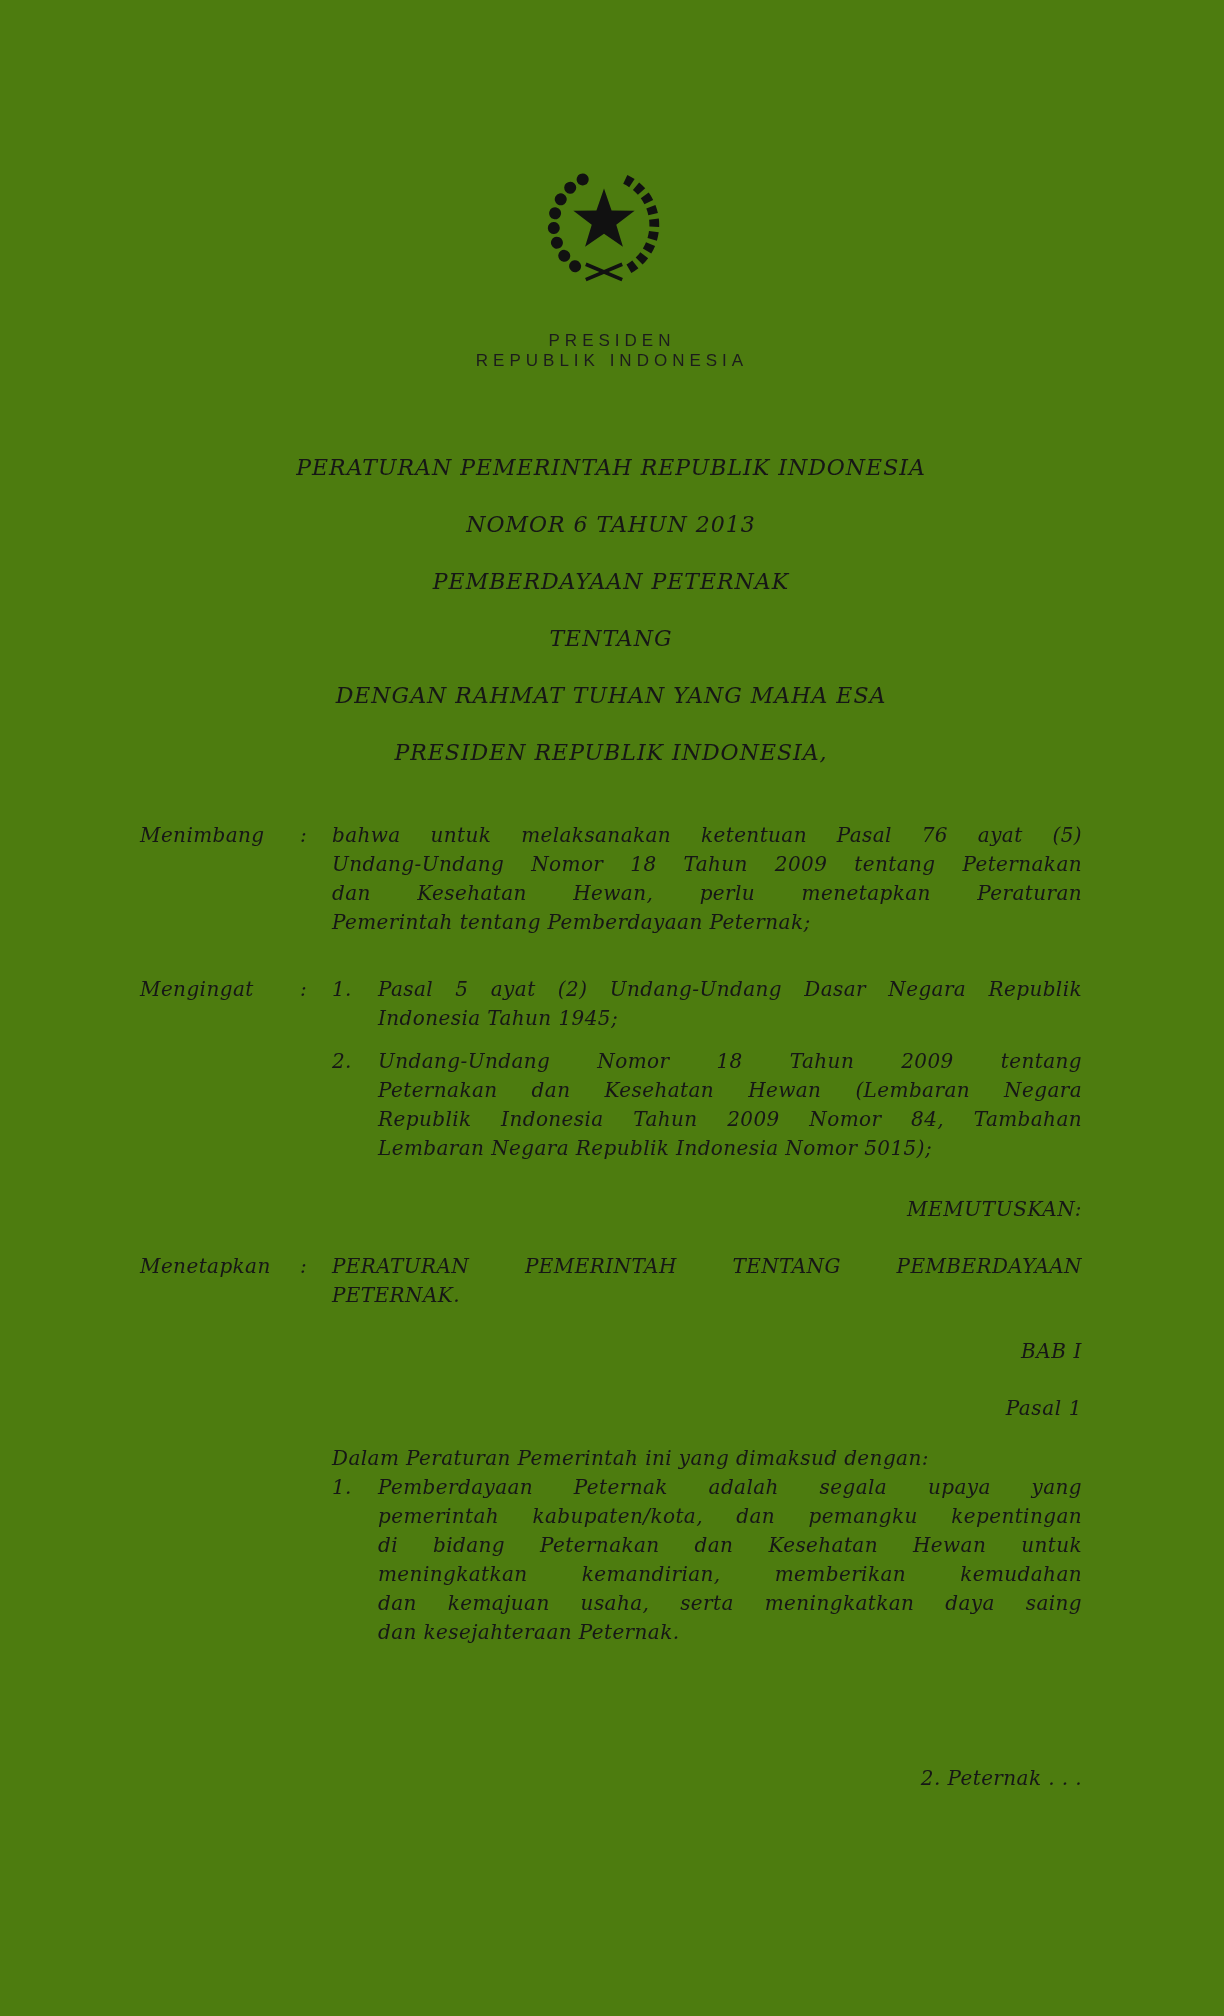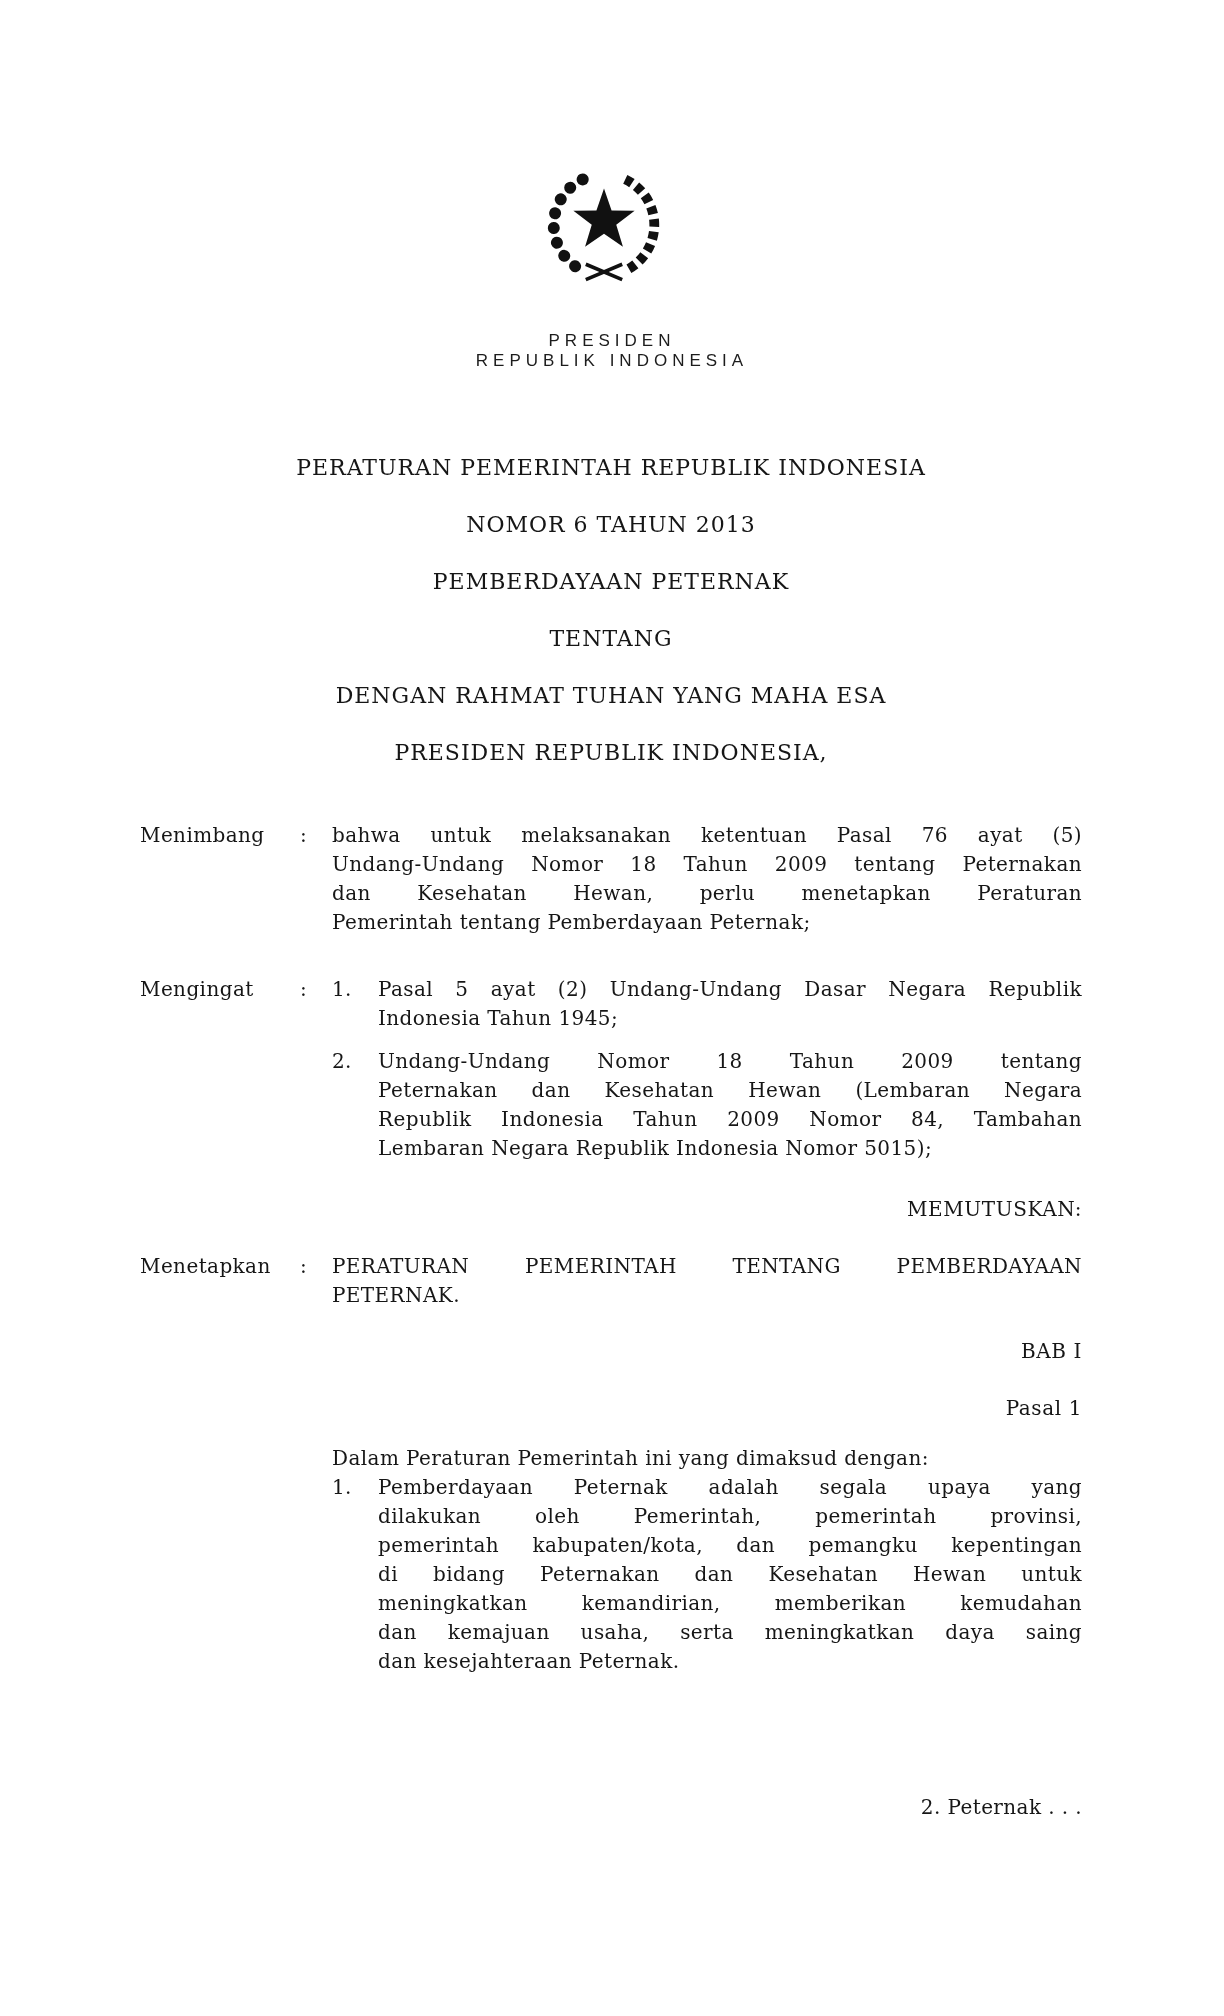--- a/index.html
+++ b/index.html
@@ -1,29 +1,29 @@
 <!DOCTYPE html>
 <html><head>
 <meta charset="utf-8">
 <style>
   * { margin:0; padding:0; box-sizing:border-box; }
   html,body { background:#e8e8e8; }
   .page {
     position:relative;
     width:1224px; height:2016px;
     margin:0 auto;
-    background:#ffffff;
+    background:#4d7c0f;
     color:#161616;
     font-family:"DejaVu Serif", serif;
     font-size:20px;
     line-height:29px;
     letter-spacing:0.4px;
     overflow:hidden;
   }
-  .content { padding:0 142px 0 140px; }
+  .content { padding:0 142px 0 140px;font-style:italic; }
 
   
   .letterhead { text-align:center; }
   .emblem { display:block; margin:155px auto 0; transform:translateX(-8px); }
   .lh-text { margin-top:36px; font-family:"Liberation Sans", sans-serif; font-weight:400; color:#1c1c1c; }
   .lh-line { font-size:17px; line-height:20px; letter-spacing:5px; }
 
   
   .doc-heading { text-align:center; font-size:22px; line-height:26px; letter-spacing:1px; margin-bottom:31px; }
   .title-block { margin-top:84px; }
@@ -142,21 +142,20 @@
       <div class="mid-heading bab-h">BAB I</div>
       <div class="mid-heading bab-h">Pasal 1</div>
     </div>
 
     <div class="pasal-body">
       <div class="pasal-intro">Dalam Peraturan Pemerintah ini yang dimaksud dengan:</div>
       <div class="num-item">
         <div class="num-cell">1.</div>
         <div class="jlines">
             <div class="jl">Pemberdayaan Peternak adalah segala upaya yang</div>
-            <div class="jl">dilakukan oleh Pemerintah, pemerintah provinsi,</div>
             <div class="jl">pemerintah kabupaten/kota, dan pemangku kepentingan</div>
             <div class="jl">di bidang Peternakan dan Kesehatan Hewan untuk</div>
             <div class="jl">meningkatkan kemandirian, memberikan kemudahan</div>
             <div class="jl">dan kemajuan usaha, serta meningkatkan daya saing</div>
             <div class="jl last">dan kesejahteraan Peternak.</div>
           </div>
       </div>
     </div>
 
     <div class="catchword">2. Peternak . . .</div>

